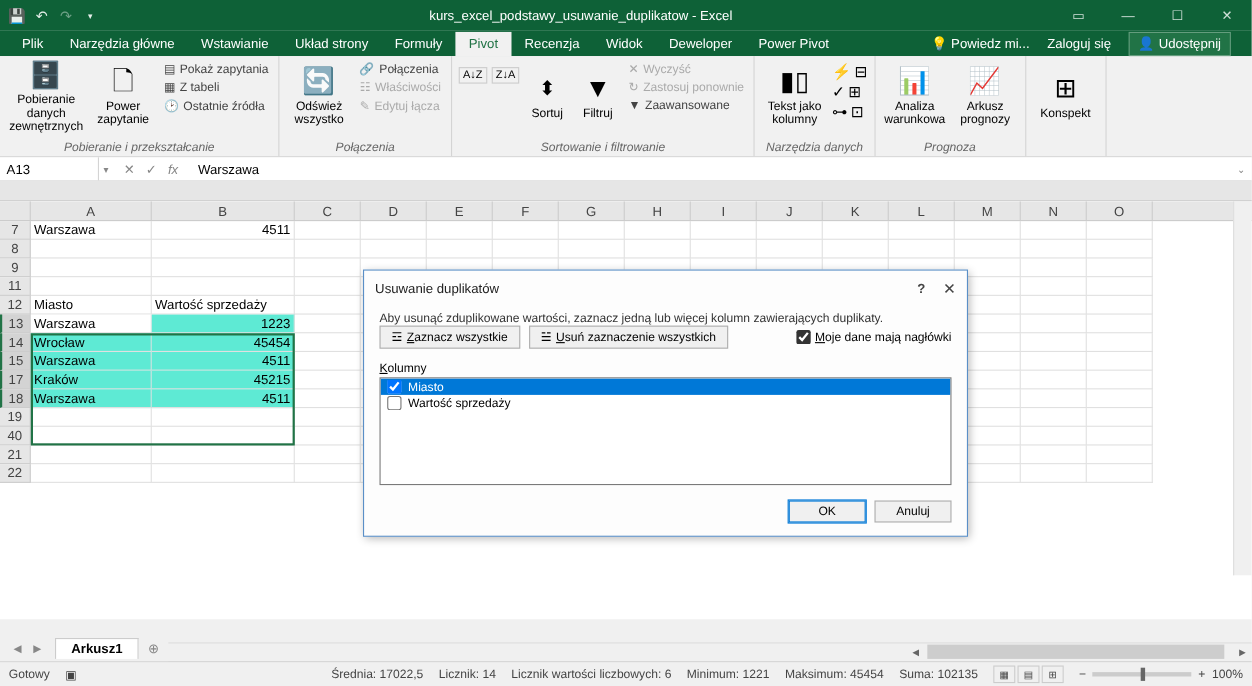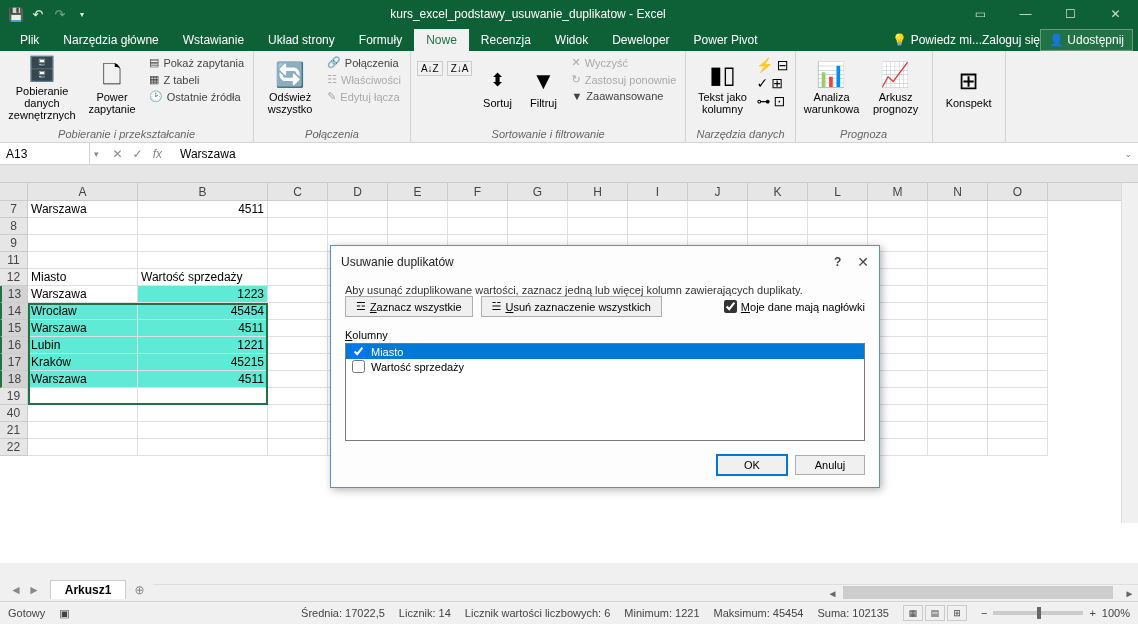--- a/index.html
+++ b/index.html
@@ -11,21 +11,21 @@
 .titlebar .qat-icon { width: 16px; height: 16px; display: flex; align-items: center; justify-content: center; font-size: 13px; opacity: 0.9; }
 .titlebar .title { flex: 1; text-align: center; font-size: 12px; }
 .titlebar .win-controls { display: flex; }
 .titlebar .win-btn { width: 45px; height: 28px; display: flex; align-items: center; justify-content: center; font-size: 12px; opacity: 0.8; }
 
 
 .tabs { background: #0e6137; height: 23px; display: flex; color: white; font-size: 12px; align-items: flex-end; padding-left: 8px; }
 .tab { padding: 4px 12px; cursor: pointer; }
 .tab.active { background: #f1f1f1; color: #217346; }
 .tabs .spacer { flex: 1; }
-.tabs .right { display: flex; align-items: center; gap: 0; padding-right: 5px; }
+.tabs .right { display: flex; align-items: center; gap: 16px; padding-right: 19px; }
 .tabs .share-btn { background: #217346; padding: 3px 8px; border: 1px solid rgba(255,255,255,0.3); }
 
 
 .ribbon { background: #f1f1f1; height: 92px; border-bottom: 1px solid #d4d4d4; display: flex; font-size: 11px; }
 .ribbon-group { border-right: 1px solid #d4d4d4; padding: 2px 6px 0; display: flex; flex-direction: column; }
 .ribbon-group-body { flex: 1; display: flex; align-items: flex-start; gap: 4px; }
 .ribbon-group-label { text-align: center; color: #666; font-size: 11px; padding: 2px 0; font-style: italic; }
 .ribbon-big { display: flex; flex-direction: column; align-items: center; justify-content: center; width: 60px; text-align: center; line-height: 1.1; gap: 2px; height: 70px; }
 .ribbon-big .icon { font-size: 24px; height: 28px; display:flex; align-items:center; justify-content:center; }
 .ribbon-stack { display: flex; flex-direction: column; gap: 2px; padding-top: 2px; }
@@ -115,21 +115,21 @@
     <span class="win-btn">✕</span>
   </div>
 </div>
 
 <div class="tabs">
   <div class="tab">Plik</div>
   <div class="tab">Narzędzia główne</div>
   <div class="tab">Wstawianie</div>
   <div class="tab">Układ strony</div>
   <div class="tab">Formuły</div>
-  <div class="tab active">Nowe</div>
+  <div class="tab active">Pivot</div>
   <div class="tab">Recenzja</div>
   <div class="tab">Widok</div>
   <div class="tab">Deweloper</div>
   <div class="tab">Power Pivot</div>
   <div class="spacer"></div>
   <div class="right">
     <span>💡 <span>Powiedz mi...</span></span>
     <span>Zaloguj się</span>
     <span class="share-btn">👤 <span>Udostępnij</span></span>
   </div>
@@ -438,38 +438,20 @@
         <div class="cell" style="width: 60px;"></div>
         <div class="cell" style="width: 60px;"></div>
         <div class="cell" style="width: 60px;"></div>
         <div class="cell" style="width: 60px;"></div>
         <div class="cell" style="width: 60px;"></div>
         <div class="cell" style="width: 60px;"></div>
         <div class="cell" style="width: 60px;"></div>
         <div class="cell" style="width: 60px;"></div>
       </div>
       <div class="row">
-        <div class="row-h sel">16</div>
-        <div class="cell sel" style="width: 110px;">Lubin</div>
-        <div class="cell right sel" style="width: 130px;">1221</div>
-        <div class="cell" style="width: 60px;"></div>
-        <div class="cell" style="width: 60px;"></div>
-        <div class="cell" style="width: 60px;"></div>
-        <div class="cell" style="width: 60px;"></div>
-        <div class="cell" style="width: 60px;"></div>
-        <div class="cell" style="width: 60px;"></div>
-        <div class="cell" style="width: 60px;"></div>
-        <div class="cell" style="width: 60px;"></div>
-        <div class="cell" style="width: 60px;"></div>
-        <div class="cell" style="width: 60px;"></div>
-        <div class="cell" style="width: 60px;"></div>
-        <div class="cell" style="width: 60px;"></div>
-        <div class="cell" style="width: 60px;"></div>
-      </div>
-      <div class="row">
         <div class="row-h sel">17</div>
         <div class="cell sel" style="width: 110px;">Kraków</div>
         <div class="cell right sel" style="width: 130px;">45215</div>
         <div class="cell" style="width: 60px;"></div>
         <div class="cell" style="width: 60px;"></div>
         <div class="cell" style="width: 60px;"></div>
         <div class="cell" style="width: 60px;"></div>
         <div class="cell" style="width: 60px;"></div>
         <div class="cell" style="width: 60px;"></div>
         <div class="cell" style="width: 60px;"></div>

